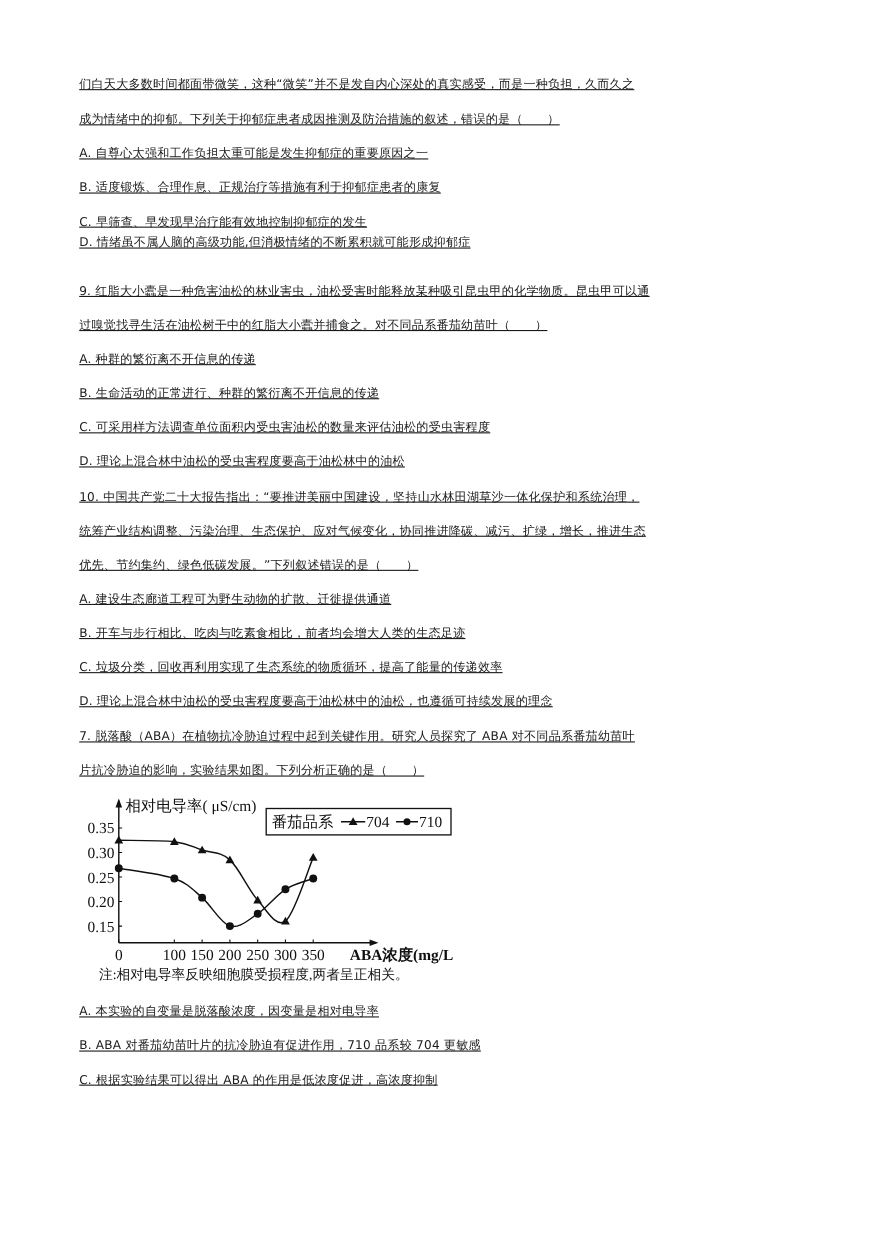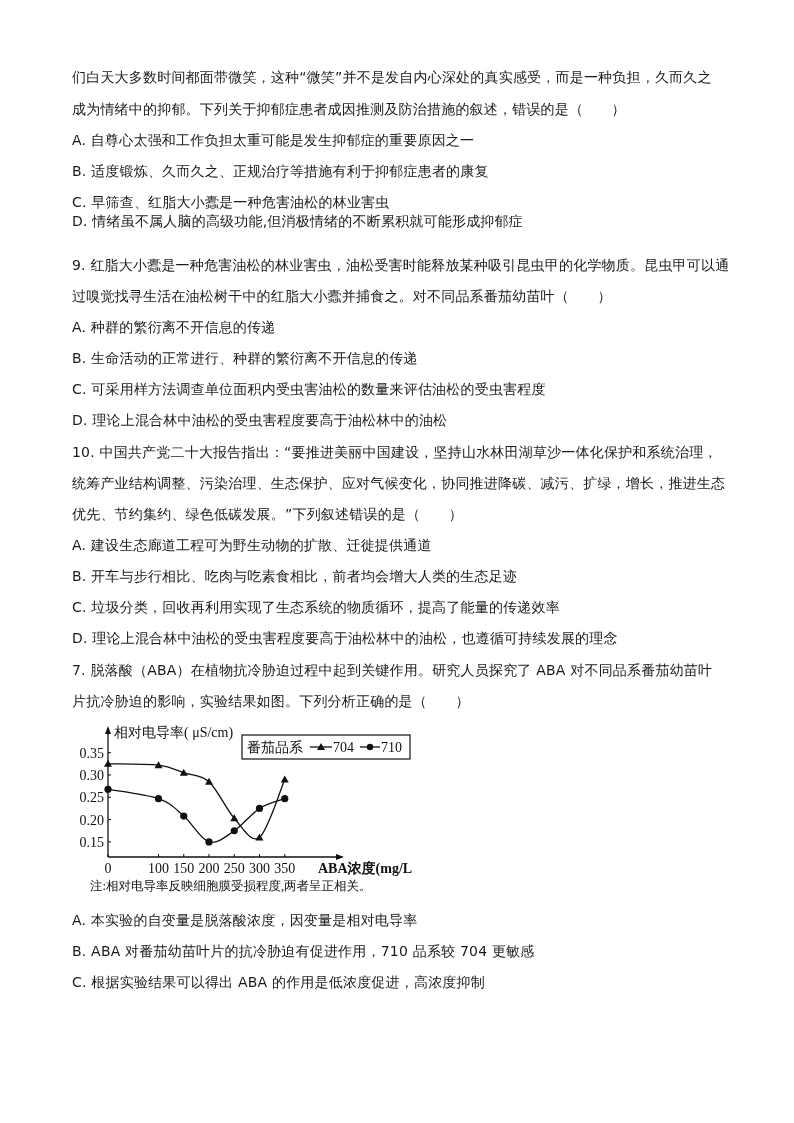--- a/index.html
+++ b/index.html
@@ -1,30 +1,30 @@
 <!DOCTYPE html>
 <html><head>
 <meta charset="utf-8">
 <style>
   html, body { margin: 0; padding: 0; background: #ffffff; }
   body { width: 794px; height: 1123px; position: relative; overflow: hidden;
          font-family: "DejaVu Sans", "Liberation Sans", sans-serif; color: #1a1a1a; }
-  .line { position: absolute; left: 72px; font-size: 14px; line-height: 18px; white-space: nowrap; letter-spacing: 0.2px; }
+  .line { position: absolute; left: 72px; font-size: 11px; line-height: 18px; white-space: nowrap; letter-spacing: 0.2px; text-decoration: underline; }
   .chart { position: absolute; left: 70px; top: 722px; width: 360px; height: 175px; }
   .chart svg { position: absolute; left: 0; top: 0; }
   .chart text { font-family: "Liberation Serif", "DejaVu Serif", serif; }
 </style>
 </head>
 <body>
 
 <div class="line" style="top:68px">们白天大多数时间都面带微笑，这种“微笑”并不是发自内心深处的真实感受，而是一种负担，久而久之</div>
 <div class="line" style="top:100px">成为情绪中的抑郁。下列关于抑郁症患者成因推测及防治措施的叙述，错误的是（　　）</div>
 <div class="line" style="top:131px">A. 自尊心太强和工作负担太重可能是发生抑郁症的重要原因之一</div>
-<div class="line" style="top:162px">B. 适度锻炼、久而久之、正规治疗等措施有利于抑郁症患者的康复</div>
-<div class="line" style="top:193px">C. 早筛查、红脂大小蠹是一种危害油松的林业害虫</div>
+<div class="line" style="top:162px">B. 适度锻炼、合理作息、正规治疗等措施有利于抑郁症患者的康复</div>
+<div class="line" style="top:193px">C. 早筛查、早发现早治疗能有效地控制抑郁症的发生</div>
 <div class="line" style="top:212px">D. 情绪虽不属人脑的高级功能,但消极情绪的不断累积就可能形成抑郁症</div>
 
 <div class="line" style="top:256px">9. 红脂大小蠹是一种危害油松的林业害虫，油松受害时能释放某种吸引昆虫甲的化学物质。昆虫甲可以通</div>
 <div class="line" style="top:287px">过嗅觉找寻生活在油松树干中的红脂大小蠹并捕食之。对不同品系番茄幼苗叶（　　）</div>
 <div class="line" style="top:318px">A. 种群的繁衍离不开信息的传递</div>
 <div class="line" style="top:349px">B. 生命活动的正常进行、种群的繁衍离不开信息的传递</div>
 <div class="line" style="top:380px">C. 可采用样方法调查单位面积内受虫害油松的数量来评估油松的受虫害程度</div>
 <div class="line" style="top:411px">D. 理论上混合林中油松的受虫害程度要高于油松林中的油松</div>
 
 <div class="line" style="top:443px">10. 中国共产党二十大报告指出：“要推进美丽中国建设，坚持山水林田湖草沙一体化保护和系统治理，</div>

